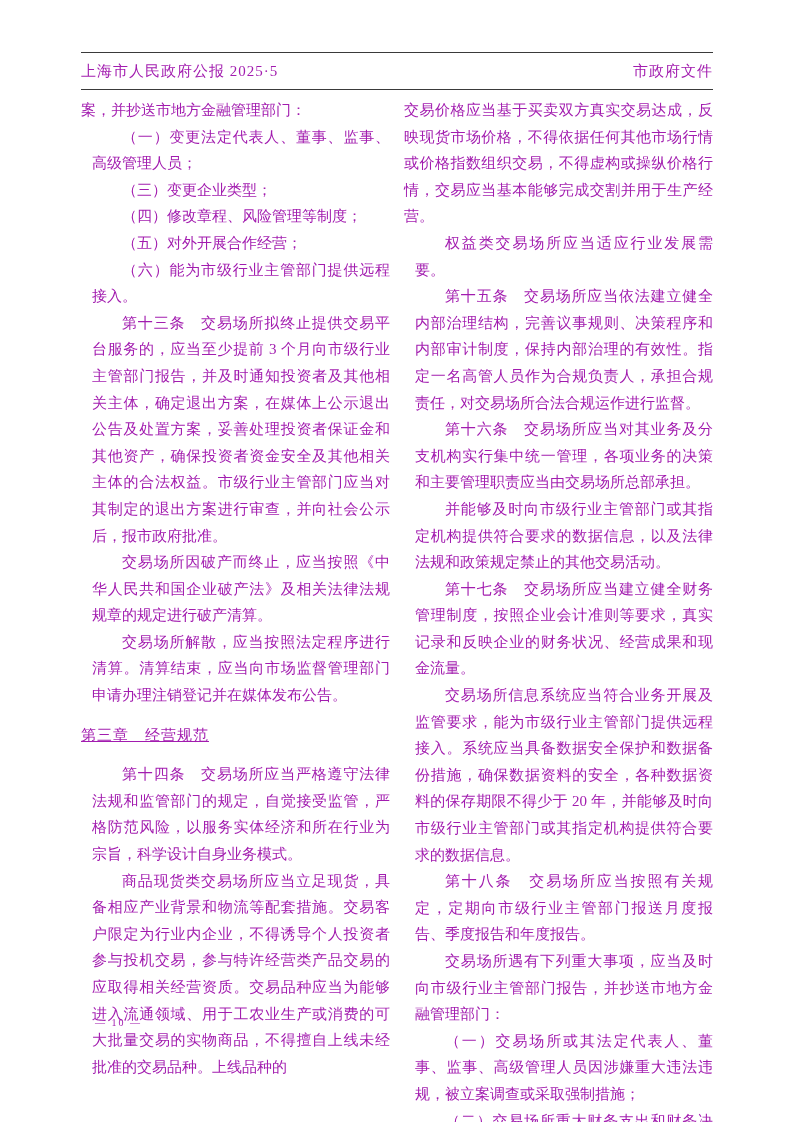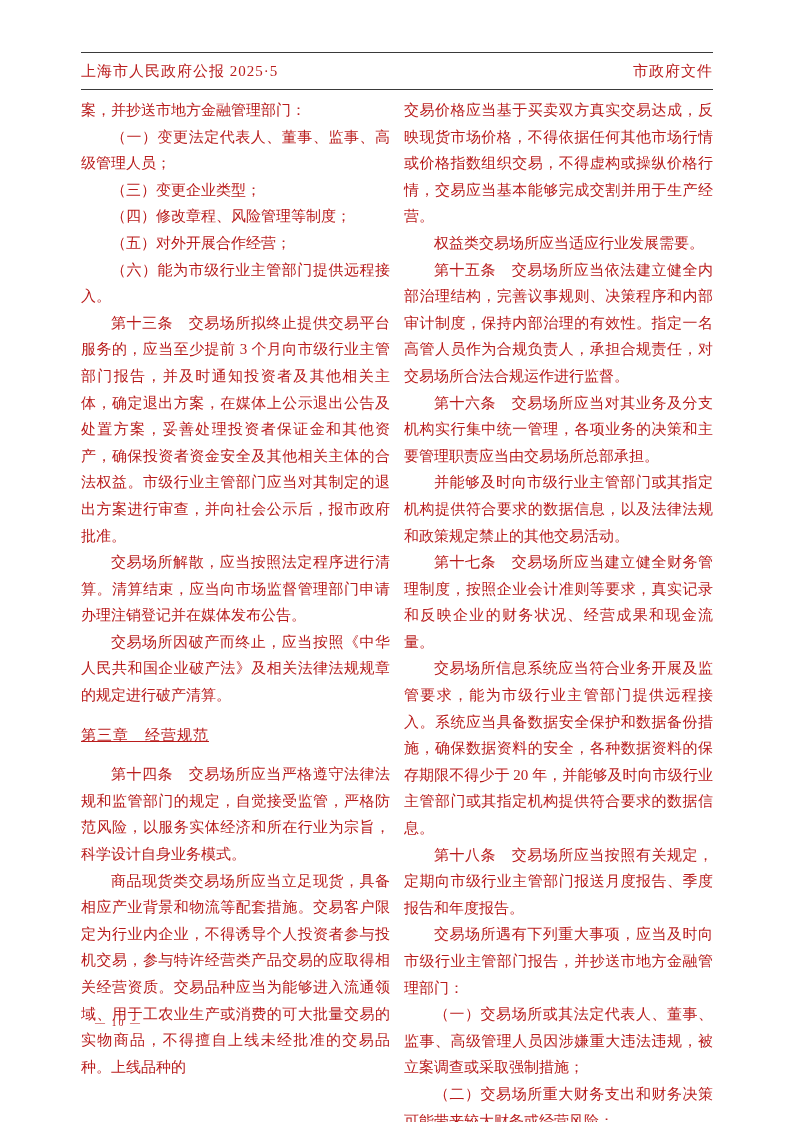--- a/index.html
+++ b/index.html
@@ -3,21 +3,21 @@
 <meta charset="utf-8">
 <style>
   html, body { margin: 0; padding: 0; background: #e8e8e8; }
   .page {
     position: relative;
     width: 793px;
     height: 1122px;
     margin: 0 auto;
     background: #ffffff;
     font-family: "Liberation Serif", "DejaVu Serif", serif;
-    color: #b91c1c;
+    color: #a21caf;
     overflow: hidden;
   }
   .header {
     position: absolute;
     top: 52px;
     left: 81px;
     width: 632px;
     height: 36px;
     border-top: 1.5px solid #3a3a3a;
     border-bottom: 1.5px solid #3a3a3a;
@@ -38,21 +38,21 @@
   .col {
     width: 309px;
     font-size: 15px;
     line-height: 26.6px;
   }
   .para {
     margin: 0;
     text-align: justify;
     text-justify: inter-character;
   }
-  .para.indent { text-indent: 2em; }
+  .para.indent { text-indent: 2em; margin-left: 11px; }
   .lead { font-weight: normal; }
   .chapter {
     margin: 0;
     padding: 13px 0;
     text-align: left;
     letter-spacing: 1px;
     text-decoration: underline;
   }
   .footer {
     position: absolute;
@@ -75,22 +75,22 @@
 
   <div class="content">
     <div class="col">
         <p class="para">案，并抄送市地方金融管理部门：</p>
         <p class="para indent">（一）变更法定代表人、董事、监事、高级管理人员；</p>
         <p class="para indent">（三）变更企业类型；</p>
         <p class="para indent">（四）修改章程、风险管理等制度；</p>
         <p class="para indent">（五）对外开展合作经营；</p>
         <p class="para indent">（六）能为市级行业主管部门提供远程接入。</p>
         <p class="para indent"><b class="lead">第十三条</b>　交易场所拟终止提供交易平台服务的，应当至少提前 3 个月向市级行业主管部门报告，并及时通知投资者及其他相关主体，确定退出方案，在媒体上公示退出公告及处置方案，妥善处理投资者保证金和其他资产，确保投资者资金安全及其他相关主体的合法权益。市级行业主管部门应当对其制定的退出方案进行审查，并向社会公示后，报市政府批准。</p>
+        <p class="para indent">交易场所因破产而终止，应当按照《中华人民共和国企业破产法》及相关法律法规规章的规定进行破产清算。</p>
         <p class="para indent">交易场所解散，应当按照法定程序进行清算。清算结束，应当向市场监督管理部门申请办理注销登记并在媒体发布公告。</p>
-        <p class="para indent">交易场所因破产而终止，应当按照《中华人民共和国企业破产法》及相关法律法规规章的规定进行破产清算。</p>
         <p class="chapter">第三章　经营规范</p>
         <p class="para indent"><b class="lead">第十四条</b>　交易场所应当严格遵守法律法规和监管部门的规定，自觉接受监管，严格防范风险，以服务实体经济和所在行业为宗旨，科学设计自身业务模式。</p>
         <p class="para indent">商品现货类交易场所应当立足现货，具备相应产业背景和物流等配套措施。交易客户限定为行业内企业，不得诱导个人投资者参与投机交易，参与特许经营类产品交易的应取得相关经营资质。交易品种应当为能够进入流通领域、用于工农业生产或消费的可大批量交易的实物商品，不得擅自上线未经批准的交易品种。上线品种的</p>
       </div>
     <div class="col">
         <p class="para">交易价格应当基于买卖双方真实交易达成，反映现货市场价格，不得依据任何其他市场行情或价格指数组织交易，不得虚构或操纵价格行情，交易应当基本能够完成交割并用于生产经营。</p>
         <p class="para indent">权益类交易场所应当适应行业发展需要。</p>
         <p class="para indent"><b class="lead">第十五条</b>　交易场所应当依法建立健全内部治理结构，完善议事规则、决策程序和内部审计制度，保持内部治理的有效性。指定一名高管人员作为合规负责人，承担合规责任，对交易场所合法合规运作进行监督。</p>
         <p class="para indent"><b class="lead">第十六条</b>　交易场所应当对其业务及分支机构实行集中统一管理，各项业务的决策和主要管理职责应当由交易场所总部承担。</p>
         <p class="para indent">并能够及时向市级行业主管部门或其指定机构提供符合要求的数据信息，以及法律法规和政策规定禁止的其他交易活动。</p>

